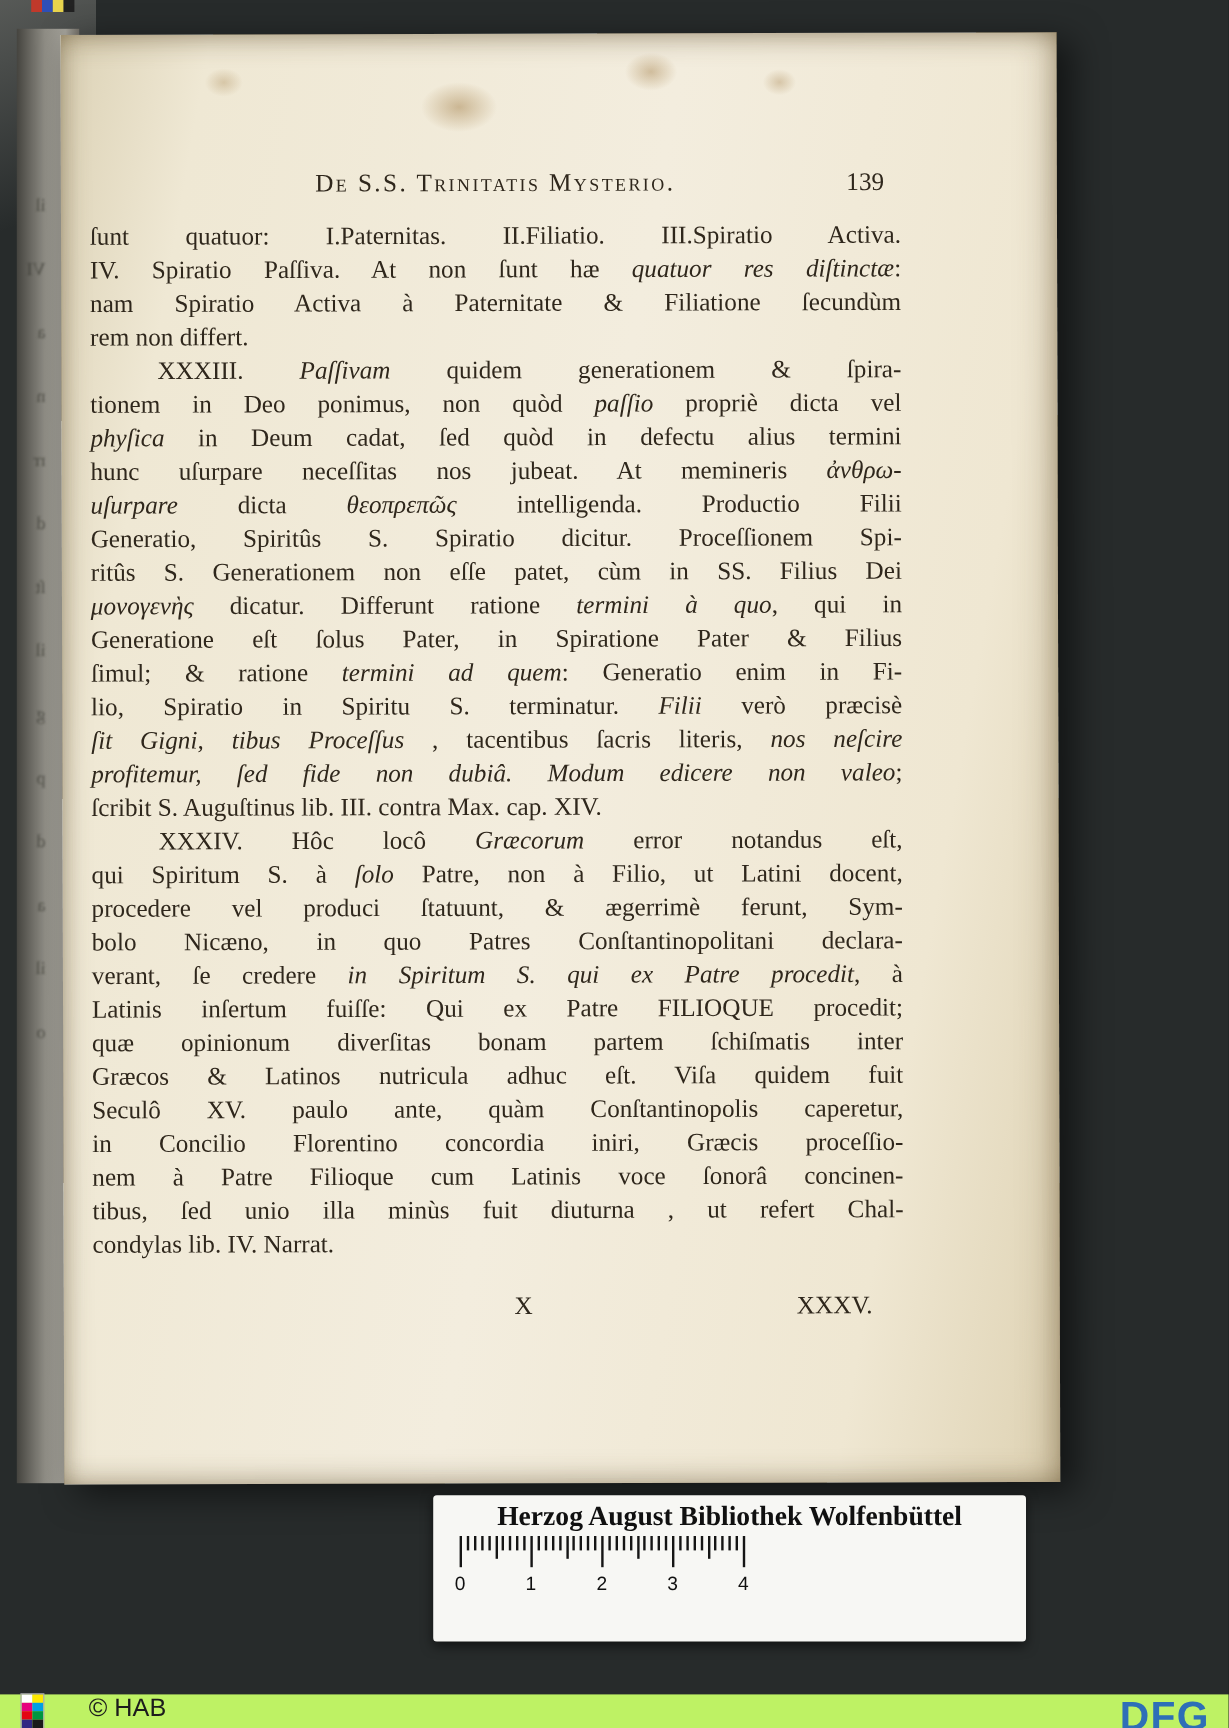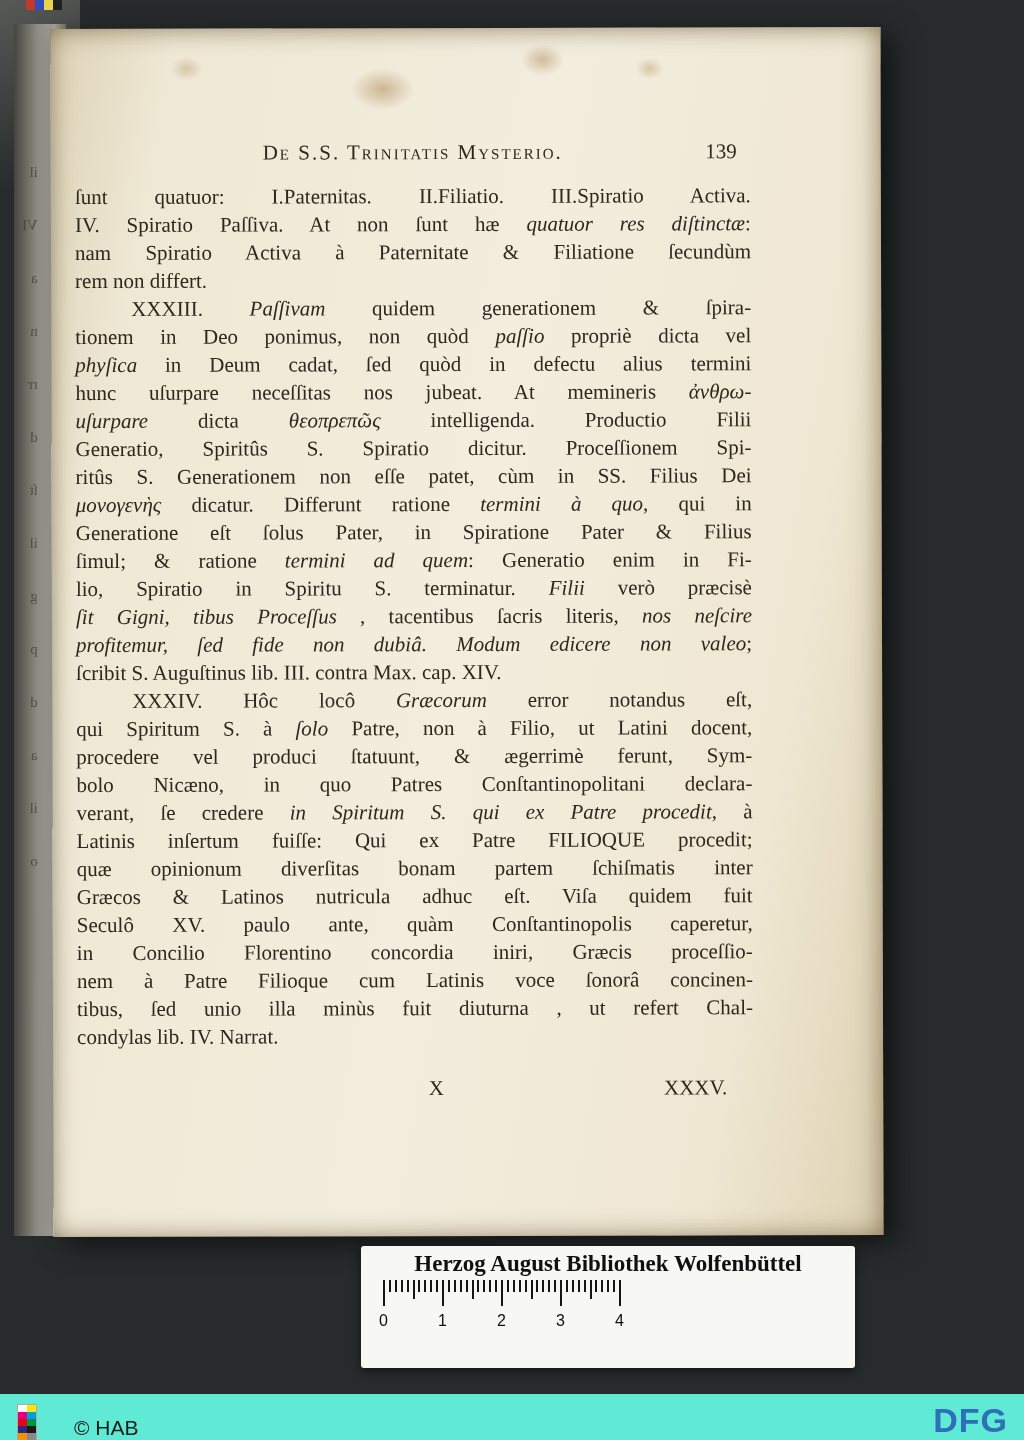--- a/index.html
+++ b/index.html
@@ -43,22 +43,22 @@
         border-radius:3px;box-shadow:0 3px 10px rgba(0,0,0,.55);color:#101010;margin-left:18px;}
   .ctitle{position:absolute;top:5px;left:0;right:0;text-align:center;font-weight:bold;font-size:23px;}
   .ruler{position:absolute;left:22px;top:34px;width:240px;height:58px;}
   .tick{position:absolute;top:0;width:2px;background:#151515;}
   .rnum{position:absolute;top:32px;font-size:16px;font-family:"Liberation Sans",sans-serif;}
   .grayscale{position:absolute;right:14px;top:42px;display:flex;align-items:center;gap:10px;}
   .gslabel{font-size:20px;font-family:"Liberation Sans",sans-serif;}
   .gsboxes{display:flex;border:1px solid #222;}
   .gsbox{width:22px;height:28px;}
 
-  .footer{position:absolute;left:0;bottom:0;width:1024px;height:46px;background:#5eead4;
-          display:flex;align-items:flex-end;}
+  .footer{position:absolute;left:0;bottom:0;width:1024px;height:28px;background:#bef264;
+          display:flex;align-items:flex-start;}
   .palette{display:grid;grid-template-columns:repeat(2,9px);grid-auto-rows:7px;margin-left:18px;
            outline:1px solid #aaa;}
   .fotext{margin-left:38px;font-size:21px;font-family:"Liberation Sans",sans-serif;color:#1c1c1c;
           display:flex;gap:10px;white-space:nowrap;}
   .dfg{margin-left:auto;margin-right:16px;font-family:"Liberation Sans",sans-serif;font-weight:bold;
        font-size:34px;color:#2e6fb7;letter-spacing:1px;}
 </style>
 </head>
 <body>
 

